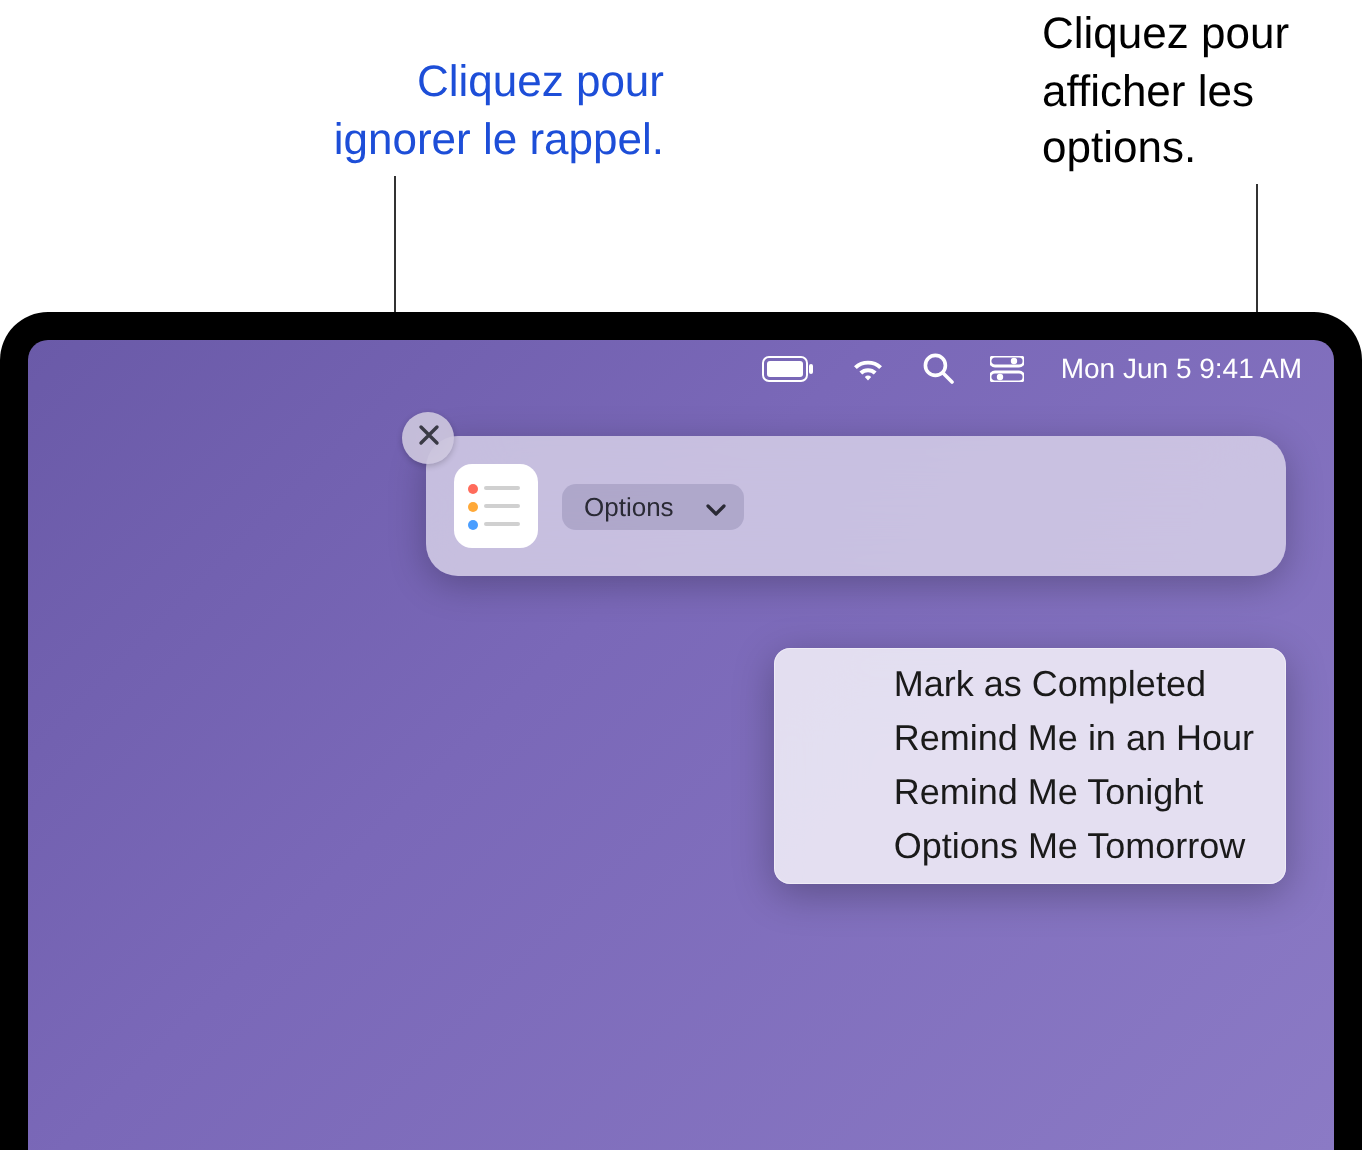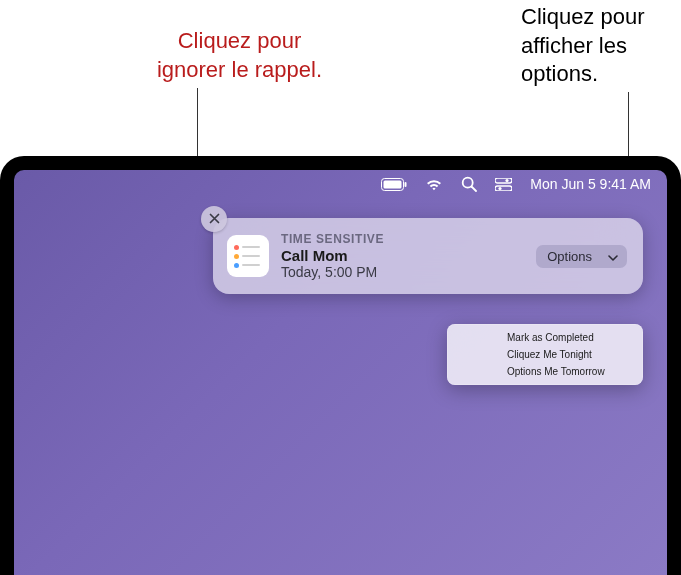--- a/index.html
+++ b/index.html
@@ -9,22 +9,22 @@
       width: 681px;
       height: 575px;
       position: relative;
     }
     .callout-left {
       position: absolute;
       top: 27px;
       left: 147px;
       font-size: 22px;
       line-height: 1.3;
-      text-align: center;
-      color: #b91c1c;
+      text-align: right;
+      color: #1d4ed8;
       width: 185px;
     }
     .callout-right {
       position: absolute;
       top: 3px;
       right: 20px;
       font-size: 22px;
       line-height: 1.3;
       color: #000;
       width: 140px;
@@ -196,21 +196,21 @@
       right: 0;
       background: rgba(238, 235, 246, 0.9);
       backdrop-filter: blur(20px);
       border-radius: 8px;
       padding: 5px 0;
       box-shadow: 0 5px 20px rgba(0,0,0,0.28), inset 0 0 0 0.5px rgba(255,255,255,0.4);
       min-width: 196px;
     }
     .dropdown-item {
       padding: 3px 16px;
-      font-size: 10px;
+      font-size: 18px;
       color: #1a1a1a;
       cursor: pointer;
       margin-left: 44px;
     }
     .clock-text { white-space: nowrap; }
   </style>
 </head>
 <body>
 
 <div class="callout-left">Cliquez pour ignorer le rappel.</div>
@@ -268,36 +268,32 @@
             </div>
           <div class="app-icon-row">
               <span class="dot dot-o"></span>
               <span class="line"></span>
             </div>
           <div class="app-icon-row">
               <span class="dot dot-b"></span>
               <span class="line"></span>
             </div>
         </div>
-        <div class="notif-body">
-          <div class="notif-eyebrow">TIME SENSITIVE</div>
-          <div class="notif-title">Call Mom</div>
-          <div class="notif-subtitle">Today, 5:00 PM</div>
-        </div>
         <div class="options-btn">
           <span>Options</span>
           <span>
             <svg width="10" height="6" viewBox="0 0 10 6">
                 <path d="M1 1 L5 5 L9 1" fill="none" stroke="#2a2a35" stroke-width="1.6" stroke-linecap="round" stroke-linejoin="round"></path>
               </svg>
           </span>
         </div>
       </div>
 
       <div class="dropdown">
         <div class="dropdown-item">Mark as Completed</div>
-        <div class="dropdown-item">Cliquez Me Tonight</div>
+        <div class="dropdown-item">Remind Me in an Hour</div>
+        <div class="dropdown-item">Remind Me Tonight</div>
         <div class="dropdown-item">Options Me Tomorrow</div>
       </div>
     </div>
 
   </div>
 </div>
 
 </body></html>

